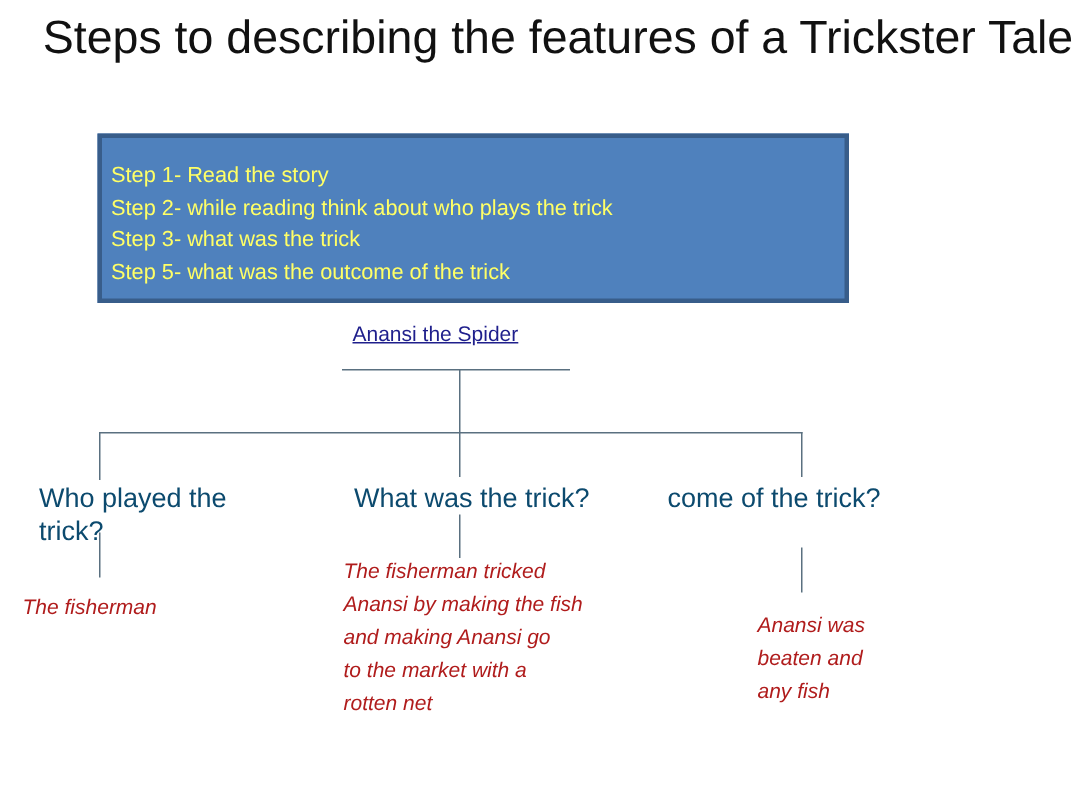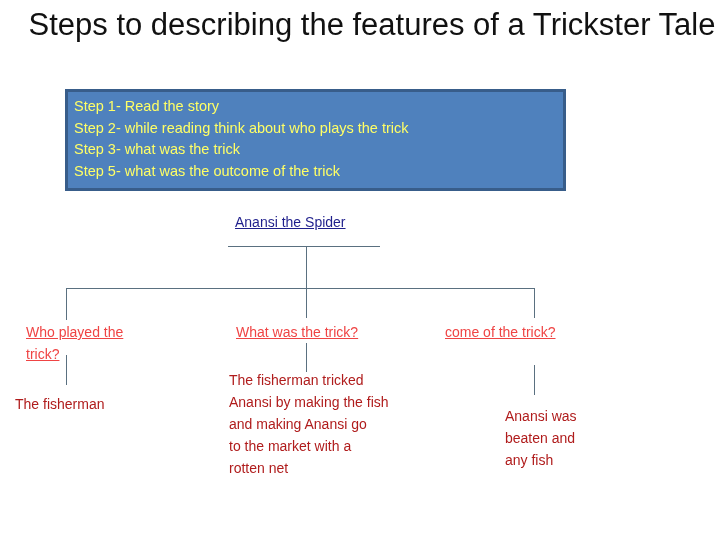--- a/index.html
+++ b/index.html
@@ -1,26 +1,26 @@
 <!DOCTYPE html>
 <html><head>
   <meta charset="utf-8">
   <style>
     html, body { margin: 0; padding: 0; background: #ffffff; }
     body { width: 720px; height: 540px; position: relative; overflow: hidden;
            font-family: "Liberation Sans", "DejaVu Sans", sans-serif; }
     .abs { position: absolute; }
     .title { left: 0; top: 4px; width: 720px; text-align: center; font-size: 31px; line-height: 41px; color: #111111; margin-left: 12px; }
     .steps-box { left: 65px; top: 89px; width: 489px; height: 92px; background: #4f81bd;
-                 border: 3px solid #385d8a; padding: 4px 0 0 6px; box-sizing: content-box; }
+                 border: 3px solid #385d8a; padding: 15px 0 0 6px; box-sizing: content-box; }
     .step { font-size: 14.5px; line-height: 21.5px; color: #ffff66; white-space: nowrap; }
     .root { left: 235px; top: 214px; font-size: 14px; color: #1f1f8c; text-decoration: underline; }
     .line { background: #5a7080; }
-    .q { font-size: 14px; line-height: 22px; color: #ef4444; text-decoration: underline; }
-    .a { font-size: 14px; line-height: 22px; color: #b01c1c; }
+    .q { font-size: 18px; line-height: 22px; color: #0c4a6e; }
+    .a { font-size: 14px; line-height: 22px; color: #b01c1c; font-style: italic; }
   </style>
 </head>
 <body>
 
 <div class="abs title">Steps to describing the features of a Trickster Tale</div>
 
 <div class="abs steps-box">
   <div class="step">Step 1- Read the story</div>
   <div class="step">Step 2- while reading think about who plays the trick</div>
   <div class="step">Step 3- what was the trick</div>

